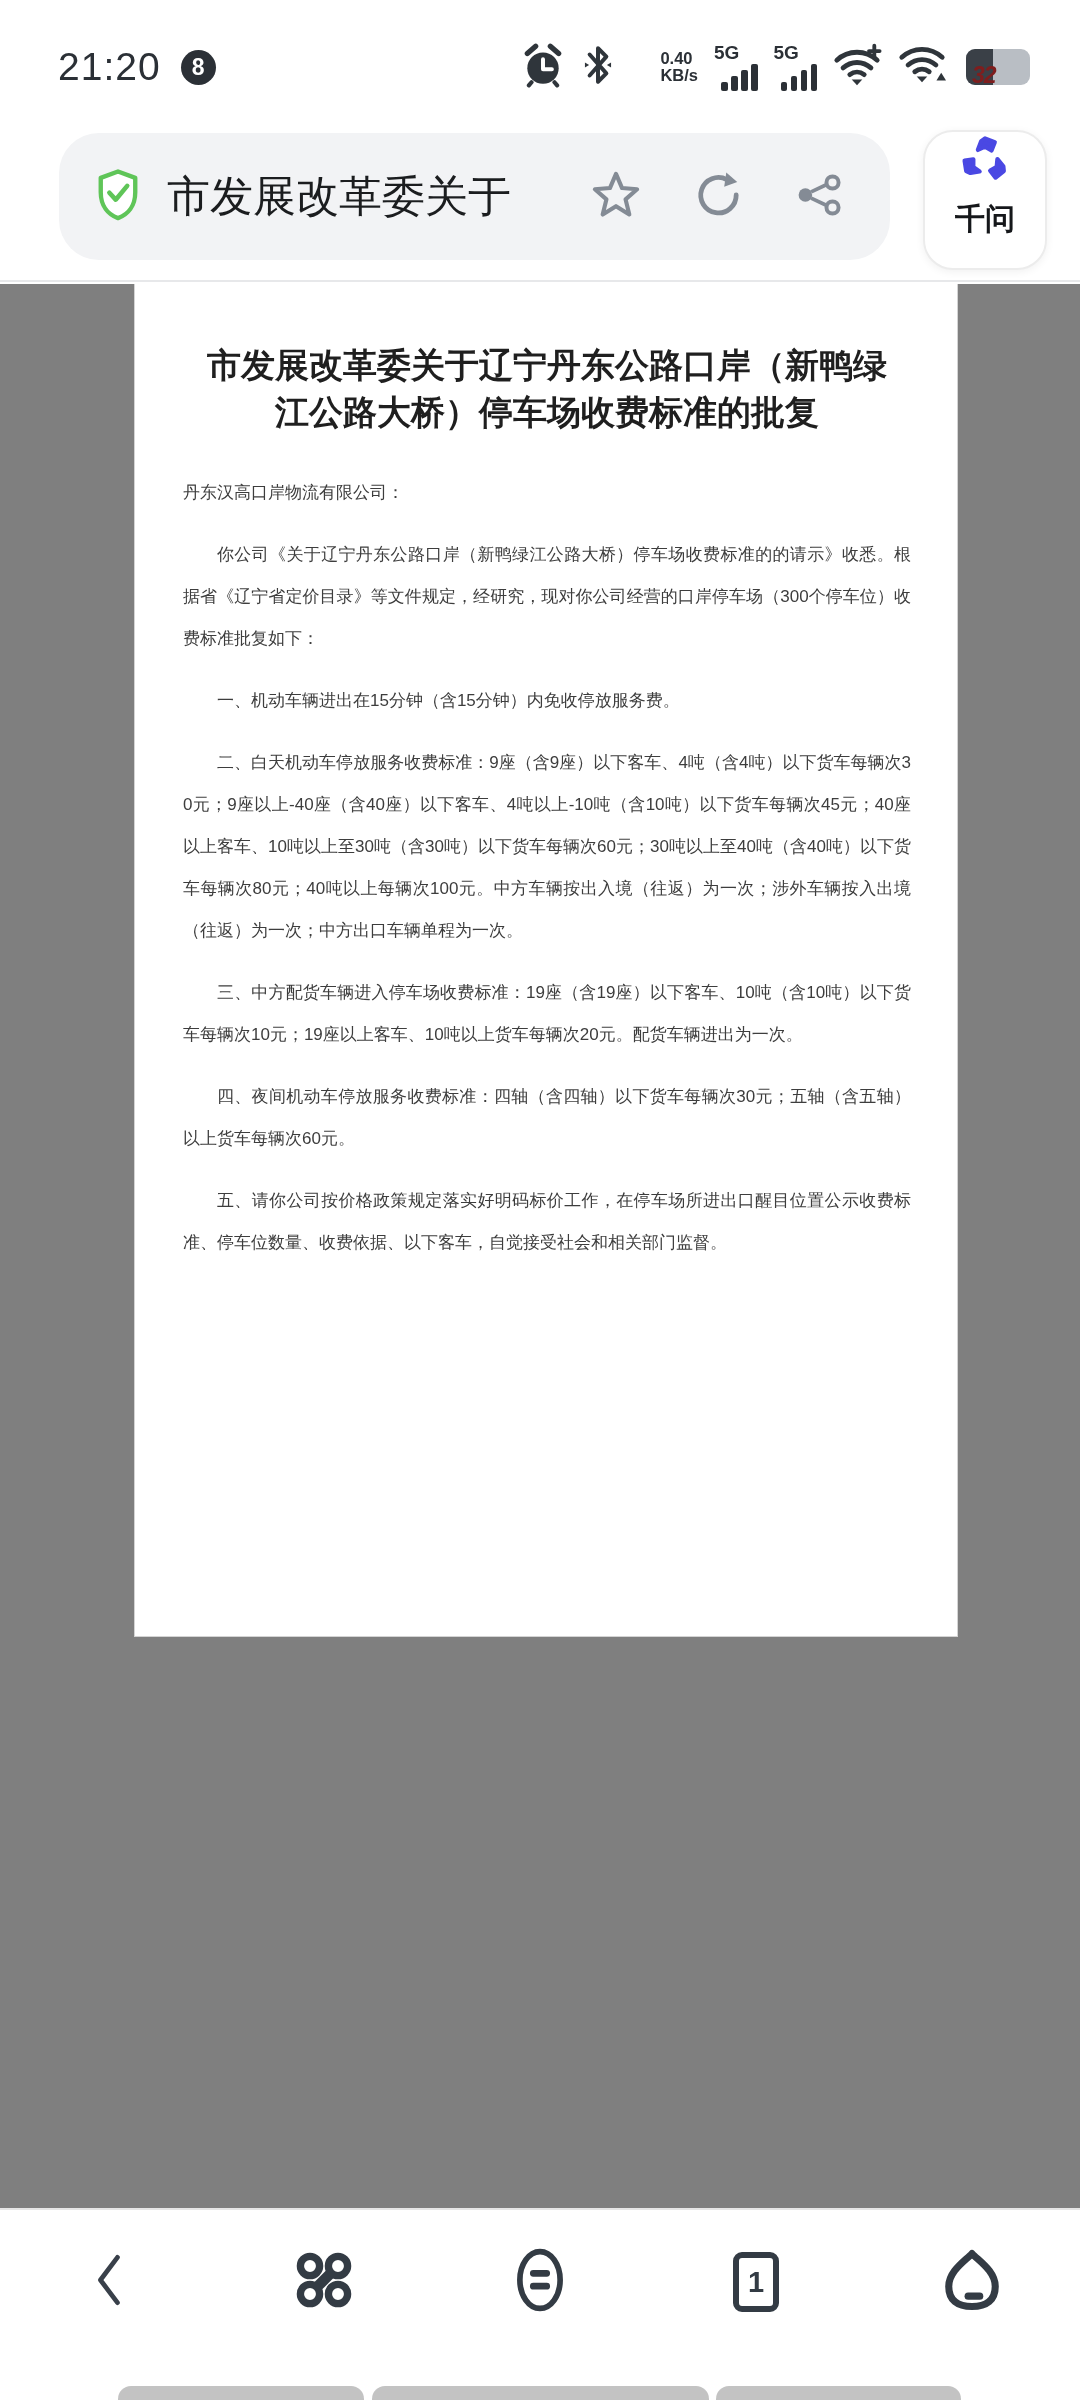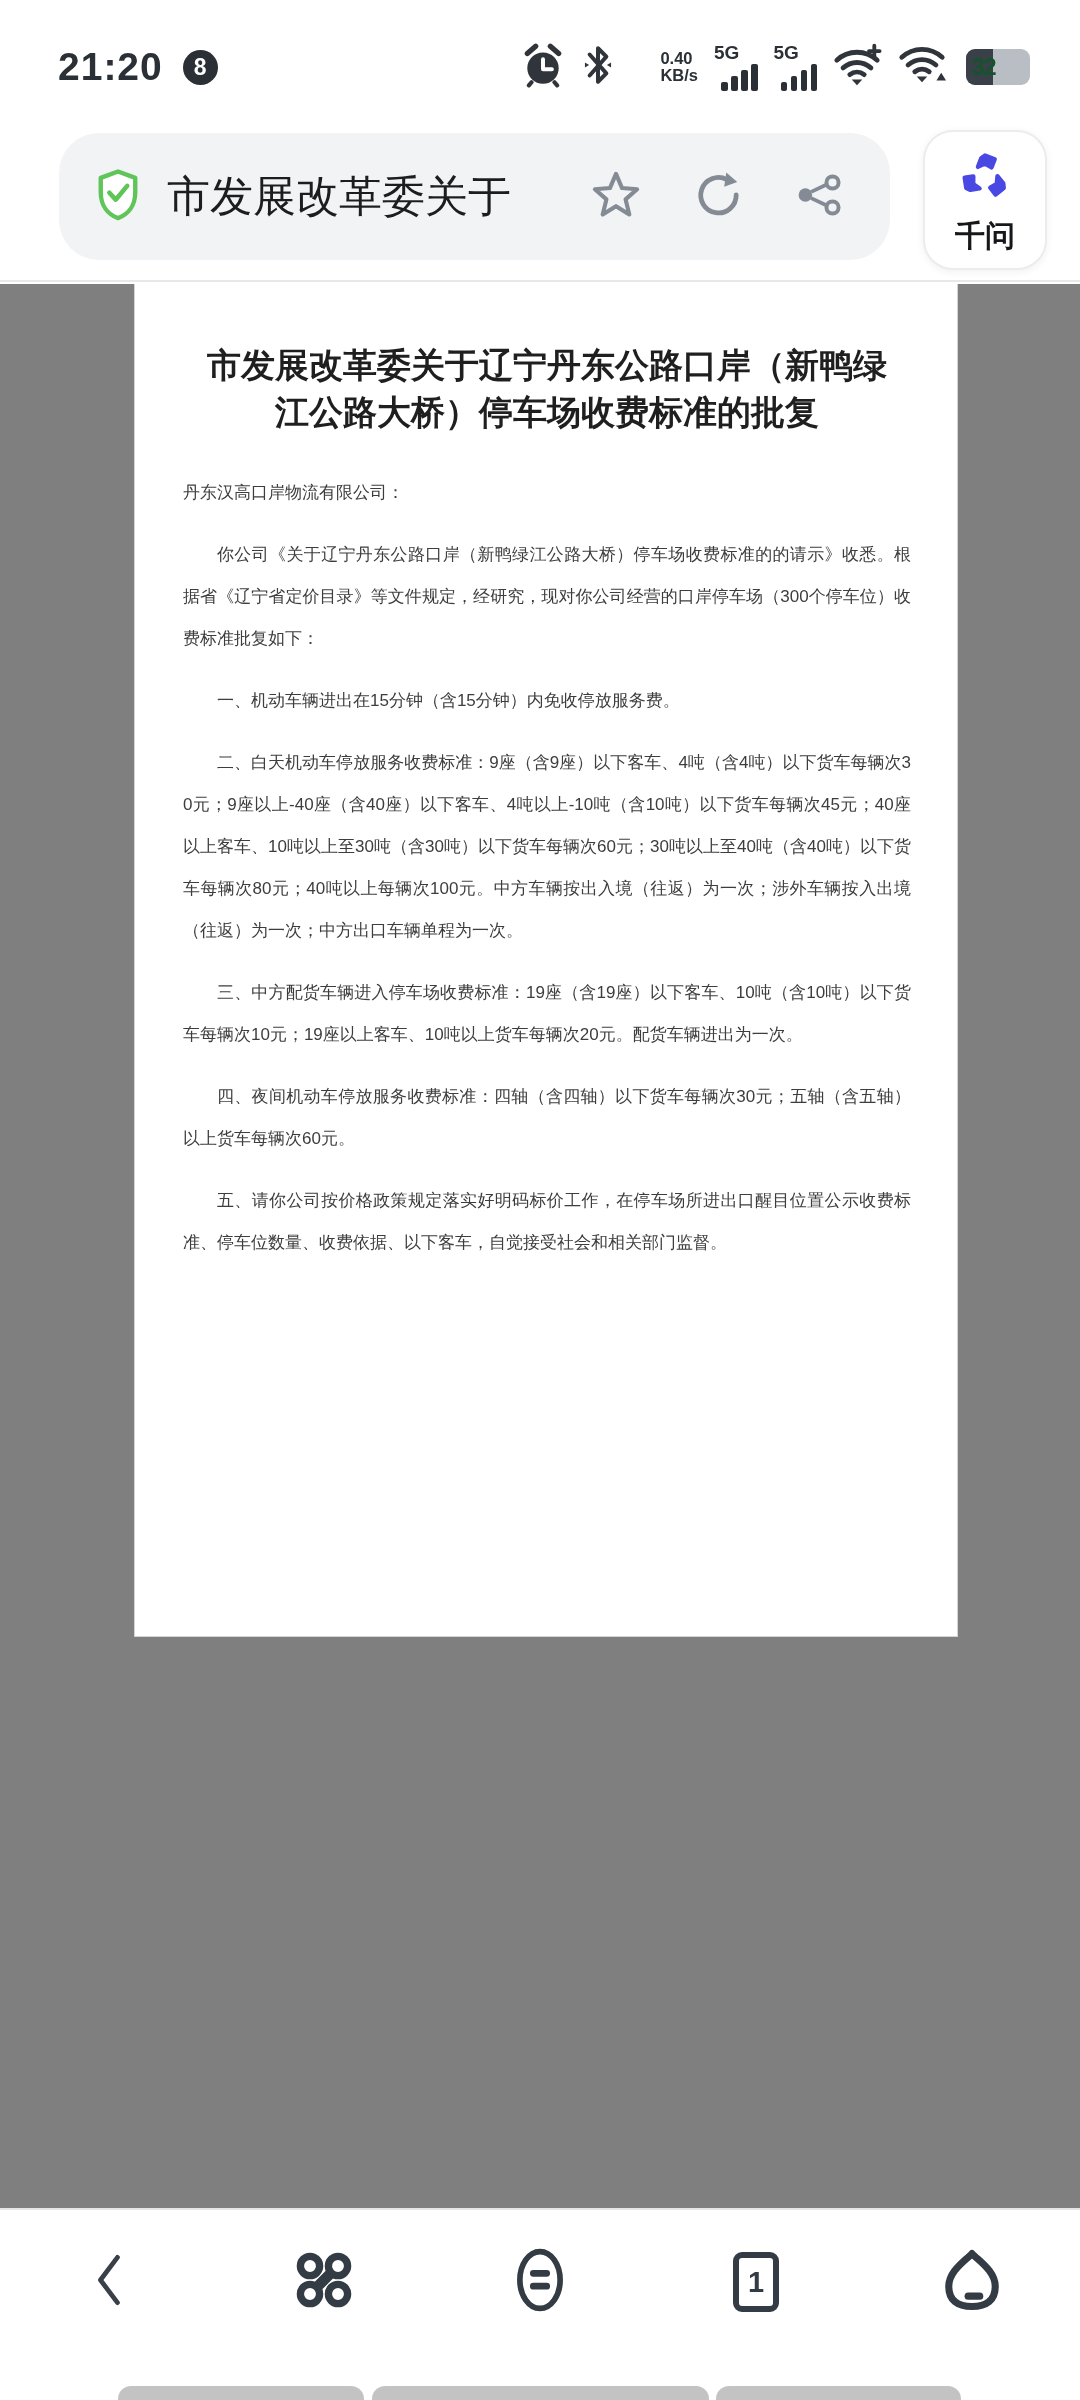--- a/index.html
+++ b/index.html
@@ -8,46 +8,46 @@
     --pill_gray:#c3c3c3; --search_bg:#f2f3f5;
   }
   *{margin:0;padding:0;box-sizing:border-box;}
   html,body{width:1080px;height:2400px;overflow:hidden;}
   body{font-family:"Liberation Sans","DejaVu Sans",sans-serif;background:#fff;position:relative;}
 
   
   .status-bar{position:absolute;top:0;left:0;width:1080px;height:120px;background:#fff;
     display:flex;align-items:center;justify-content:space-between;padding:14px 50px 0 58px;}
   .sb-left{display:flex;align-items:center;gap:20px;}
-  .sb-time{font-size:39px;font-weight:700;color:var(--status_dark);letter-spacing:1px;}
+  .sb-time{font-size:39px;font-weight:400;color:var(--status_dark);letter-spacing:1px;}
   .sb-badge{width:35px;height:35px;border-radius:50%;background:var(--status_dark);color:#fff;
     font-size:23px;font-weight:700;display:flex;align-items:center;justify-content:center;}
   .sb-right{display:flex;align-items:center;gap:15px;}
   .traffic{display:flex;flex-direction:column;align-items:flex-start;line-height:17px;
     font-size:16.5px;font-weight:700;color:var(--status_dark);margin-left:30px;}
   .cell{display:flex;flex-direction:column;align-items:flex-start;}
   .cell-label{font-size:19px;font-weight:700;color:var(--status_dark);line-height:18px;margin-left:1px;}
   .bars{display:flex;align-items:flex-end;gap:3.5px;margin:2px 0 0 8px;}
   .bars i{display:block;width:6.5px;background:var(--status_dark);border-radius:2px;}
   .battery{position:relative;width:64px;height:36px;border-radius:9px;background:#b9bec4;overflow:hidden;margin-left:4px;}
   .battery-fill{position:absolute;left:0;top:0;bottom:0;width:42%;background:#3a4047;}
-  .battery-num{position:absolute;left:6px;top:0;width:100%;height:100%;display:flex;align-items:center;
-    font-size:23px;font-weight:700;color:#14532d;letter-spacing:-1px;}
+  .battery-num{position:absolute;left:6px;top:8px;width:100%;height:100%;display:flex;align-items:center;
+    font-size:23px;font-weight:700;color:#7f1d1d;letter-spacing:-1px;font-style:italic;}
   .battery:after{content:"";position:absolute;right:-0px;top:10px;width:4px;height:16px;background:#b9bec4;border-radius:2px;}
 
   
   .search-row{position:absolute;top:120px;left:0;width:1080px;height:162px;background:#fff;
     border-bottom:2px solid #e7e8ea;}
   .search-pill{position:absolute;left:59px;top:13px;width:831px;height:127px;background:var(--search_bg);
     border-radius:40px;display:flex;align-items:center;padding:0 40px 0 36px;}
   .query-text{font-size:43px;color:#1b1d1f;font-weight:500;margin-left:26px;flex:1;white-space:nowrap;overflow:hidden;}
   .pill-icons{display:flex;align-items:center;gap:52px;margin-right:6px;}
   .assistant-btn{position:absolute;left:923px;top:10px;width:124px;height:140px;background:#fff;
     border:2px solid #ececec;border-radius:30px;box-shadow:0 2px 8px rgba(0,0,0,.06);
-    display:flex;flex-direction:column;align-items:center;justify-content:center;gap:15px;}
+    display:flex;flex-direction:column;align-items:center;gap:15px;}
   .assistant-label{font-size:30px;font-weight:700;color:#15171a;line-height:32px;}
 
   
   .content{position:absolute;top:284px;left:0;width:1080px;height:1924px;background:var(--bg_gray);}
   .doc-card{position:absolute;left:134px;top:0px;width:824px;height:1353px;background:#fff;
     border:1px solid #d4d4d4;border-top:none;padding:58px 46px 0 48px;overflow:hidden;}
   .doc-title{font-size:34px;line-height:47px;font-weight:700;color:#1f1f1f;text-align:center;
     margin:0 10px 36px 10px;}
   .doc-p{font-size:17px;line-height:42px;color:#3d3d3d;text-align:justify;margin-bottom:20px;
     text-indent:2em;word-break:break-all;}

